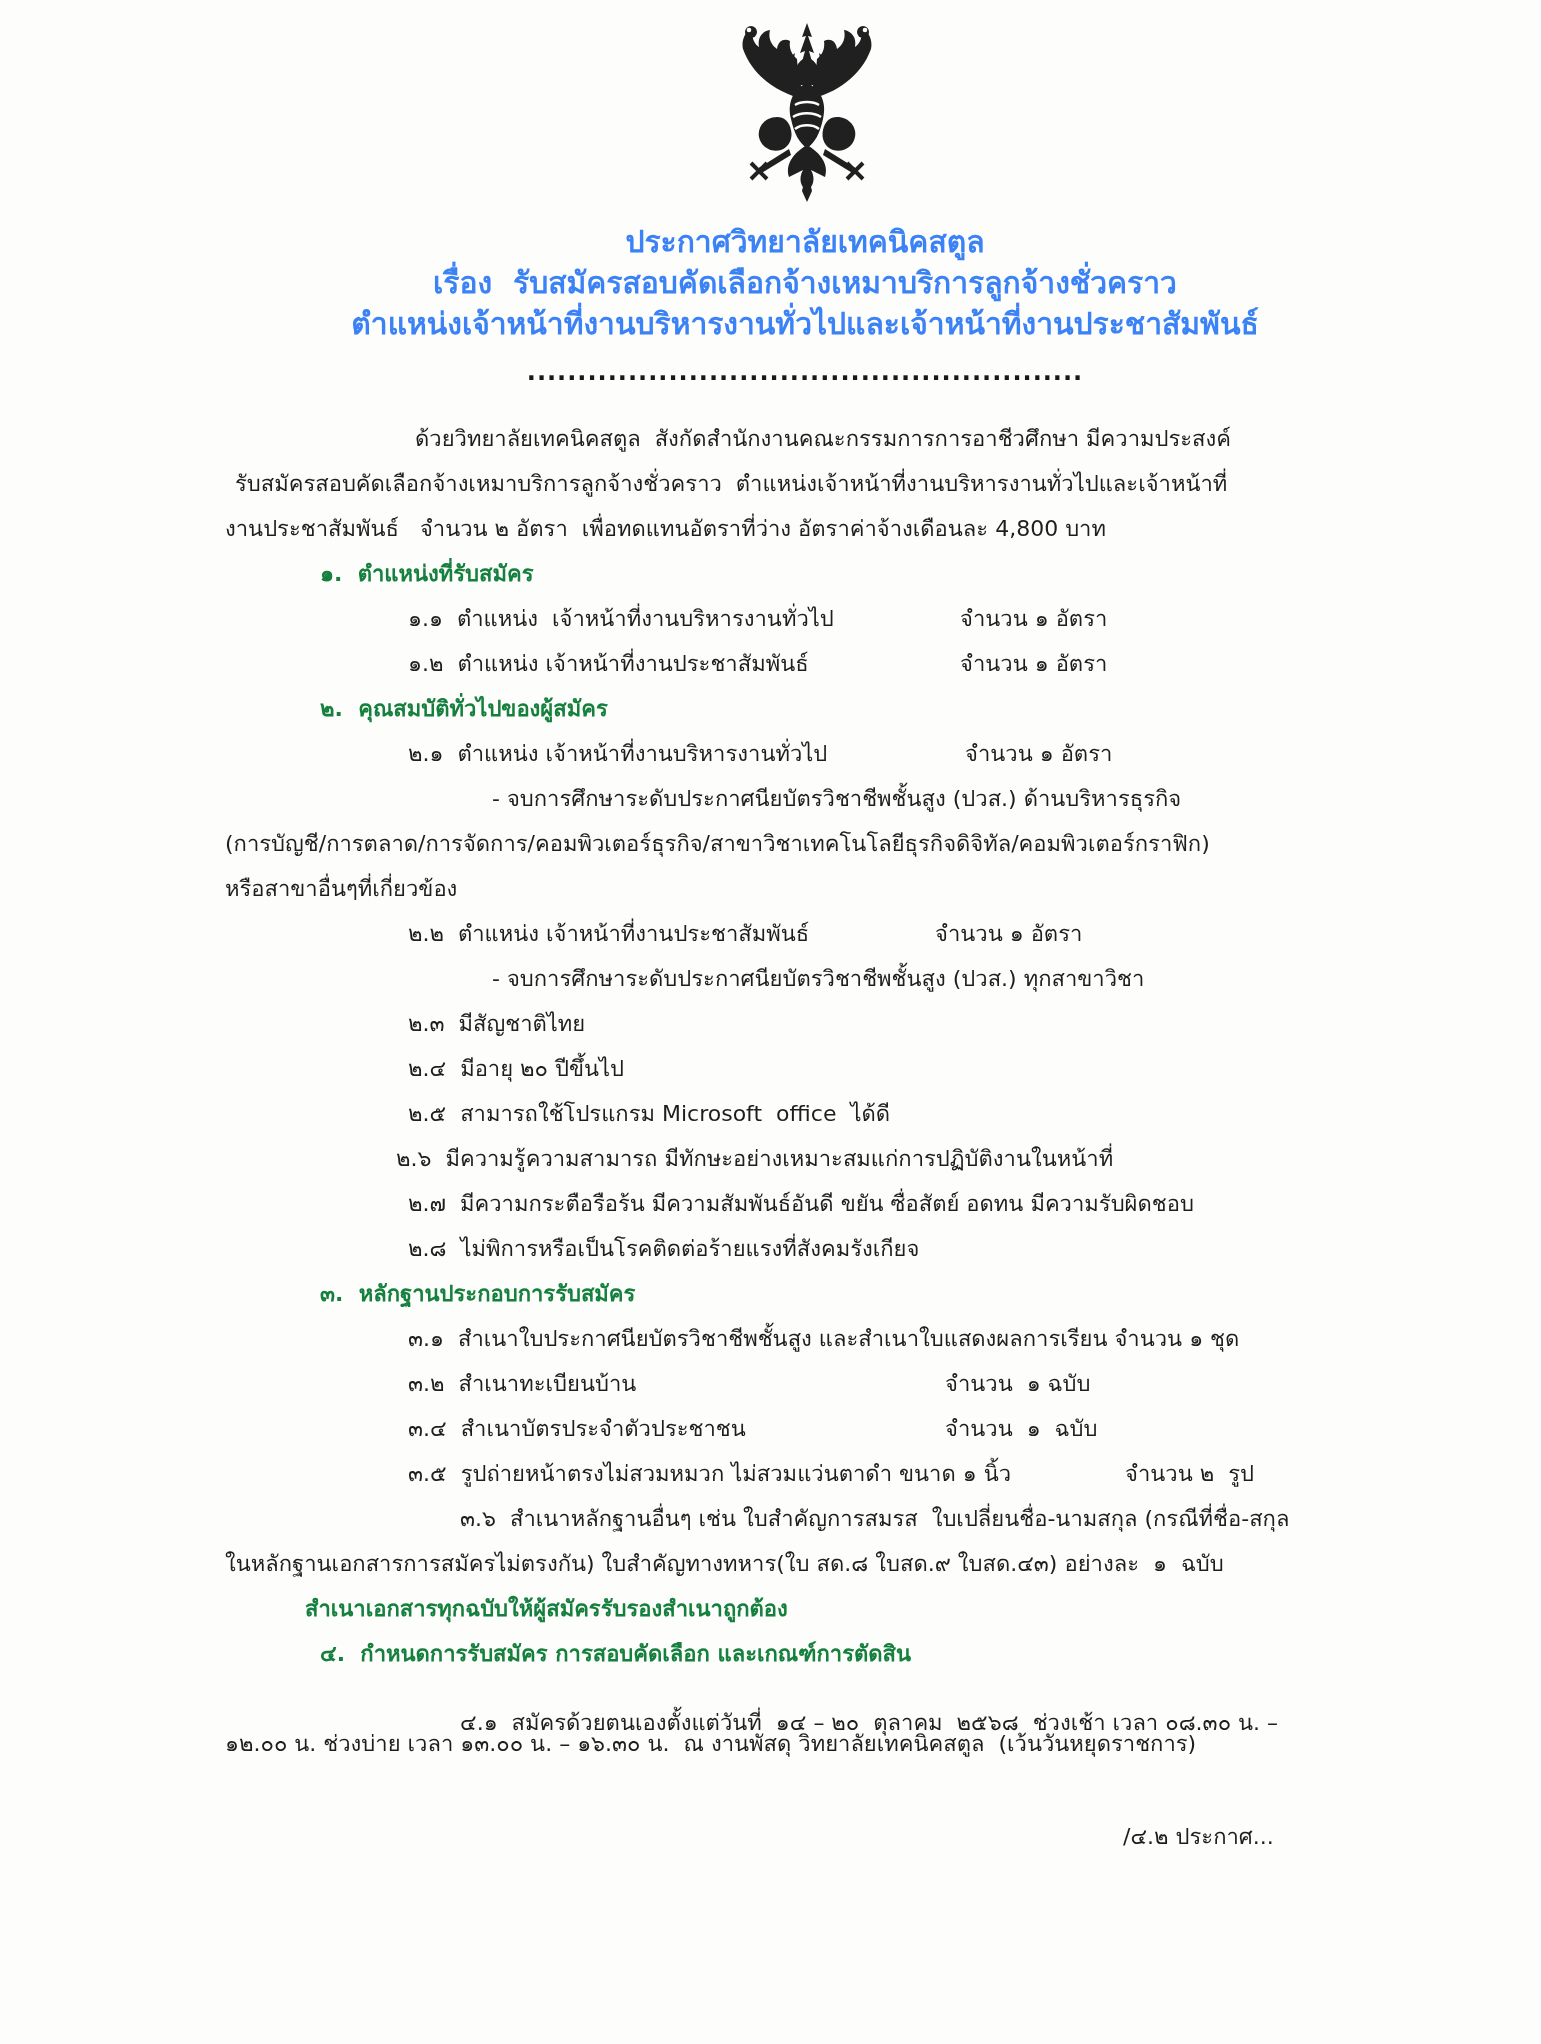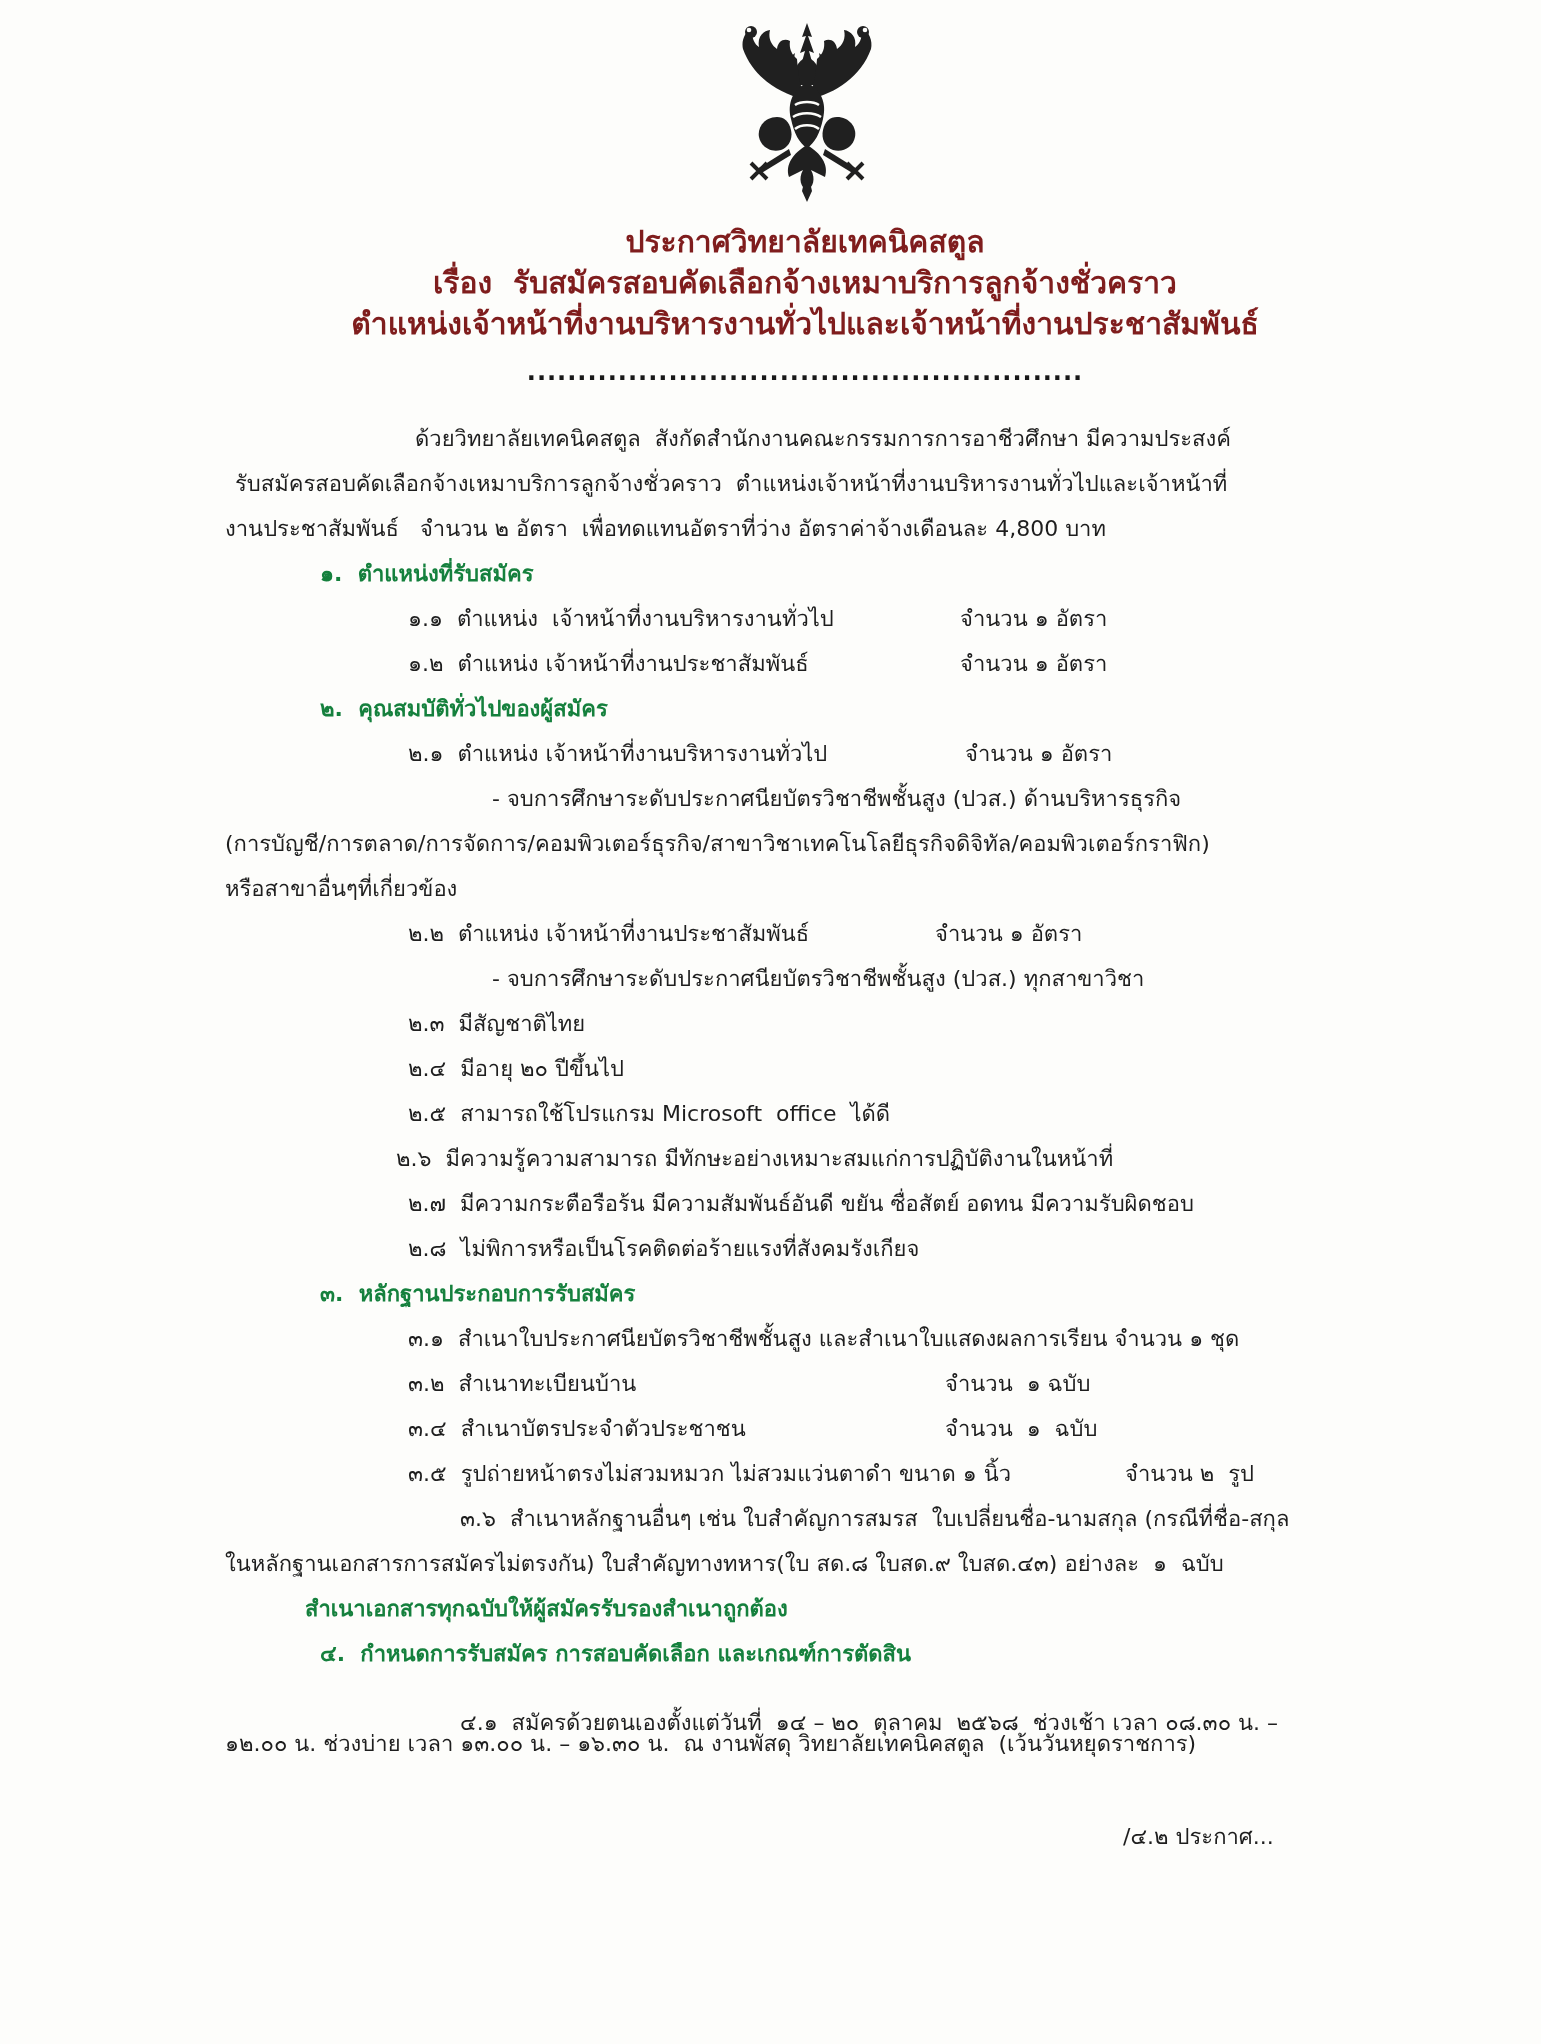--- a/index.html
+++ b/index.html
@@ -16,21 +16,21 @@
     position:absolute;
     left:727px; top:20px;
     width:160px; height:184px;
   }
   .title {
     position:absolute;
     left:70px; width:1470px;
     text-align:center;
     font-size:30px;
     font-weight:bold;
-    color:#7f1d1d;
+    color:#3b82f6;
     white-space:pre;
   }
   .dots {
     position:absolute;
     left:70px; width:1470px;
     text-align:center;
     font-size:24px;
     font-weight:bold;
     letter-spacing:1px;
     color:#181818;

